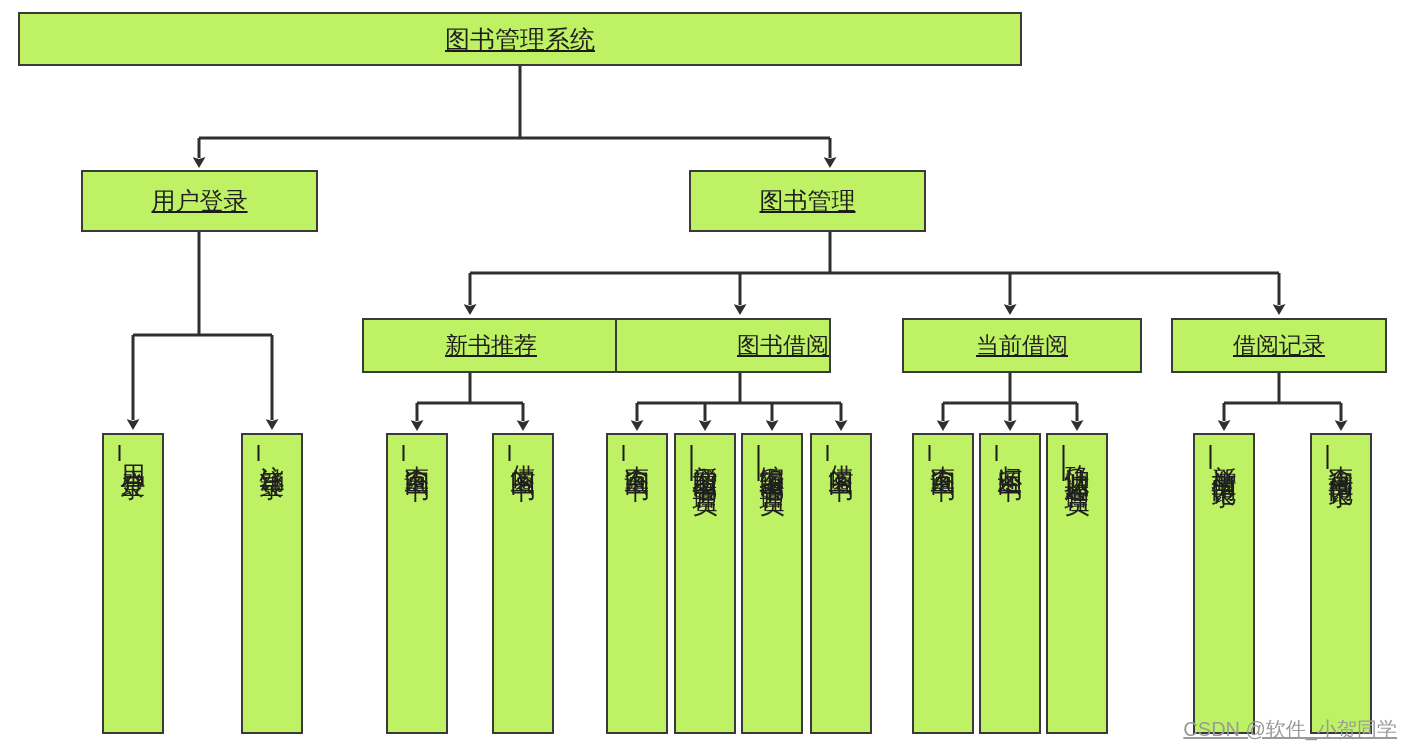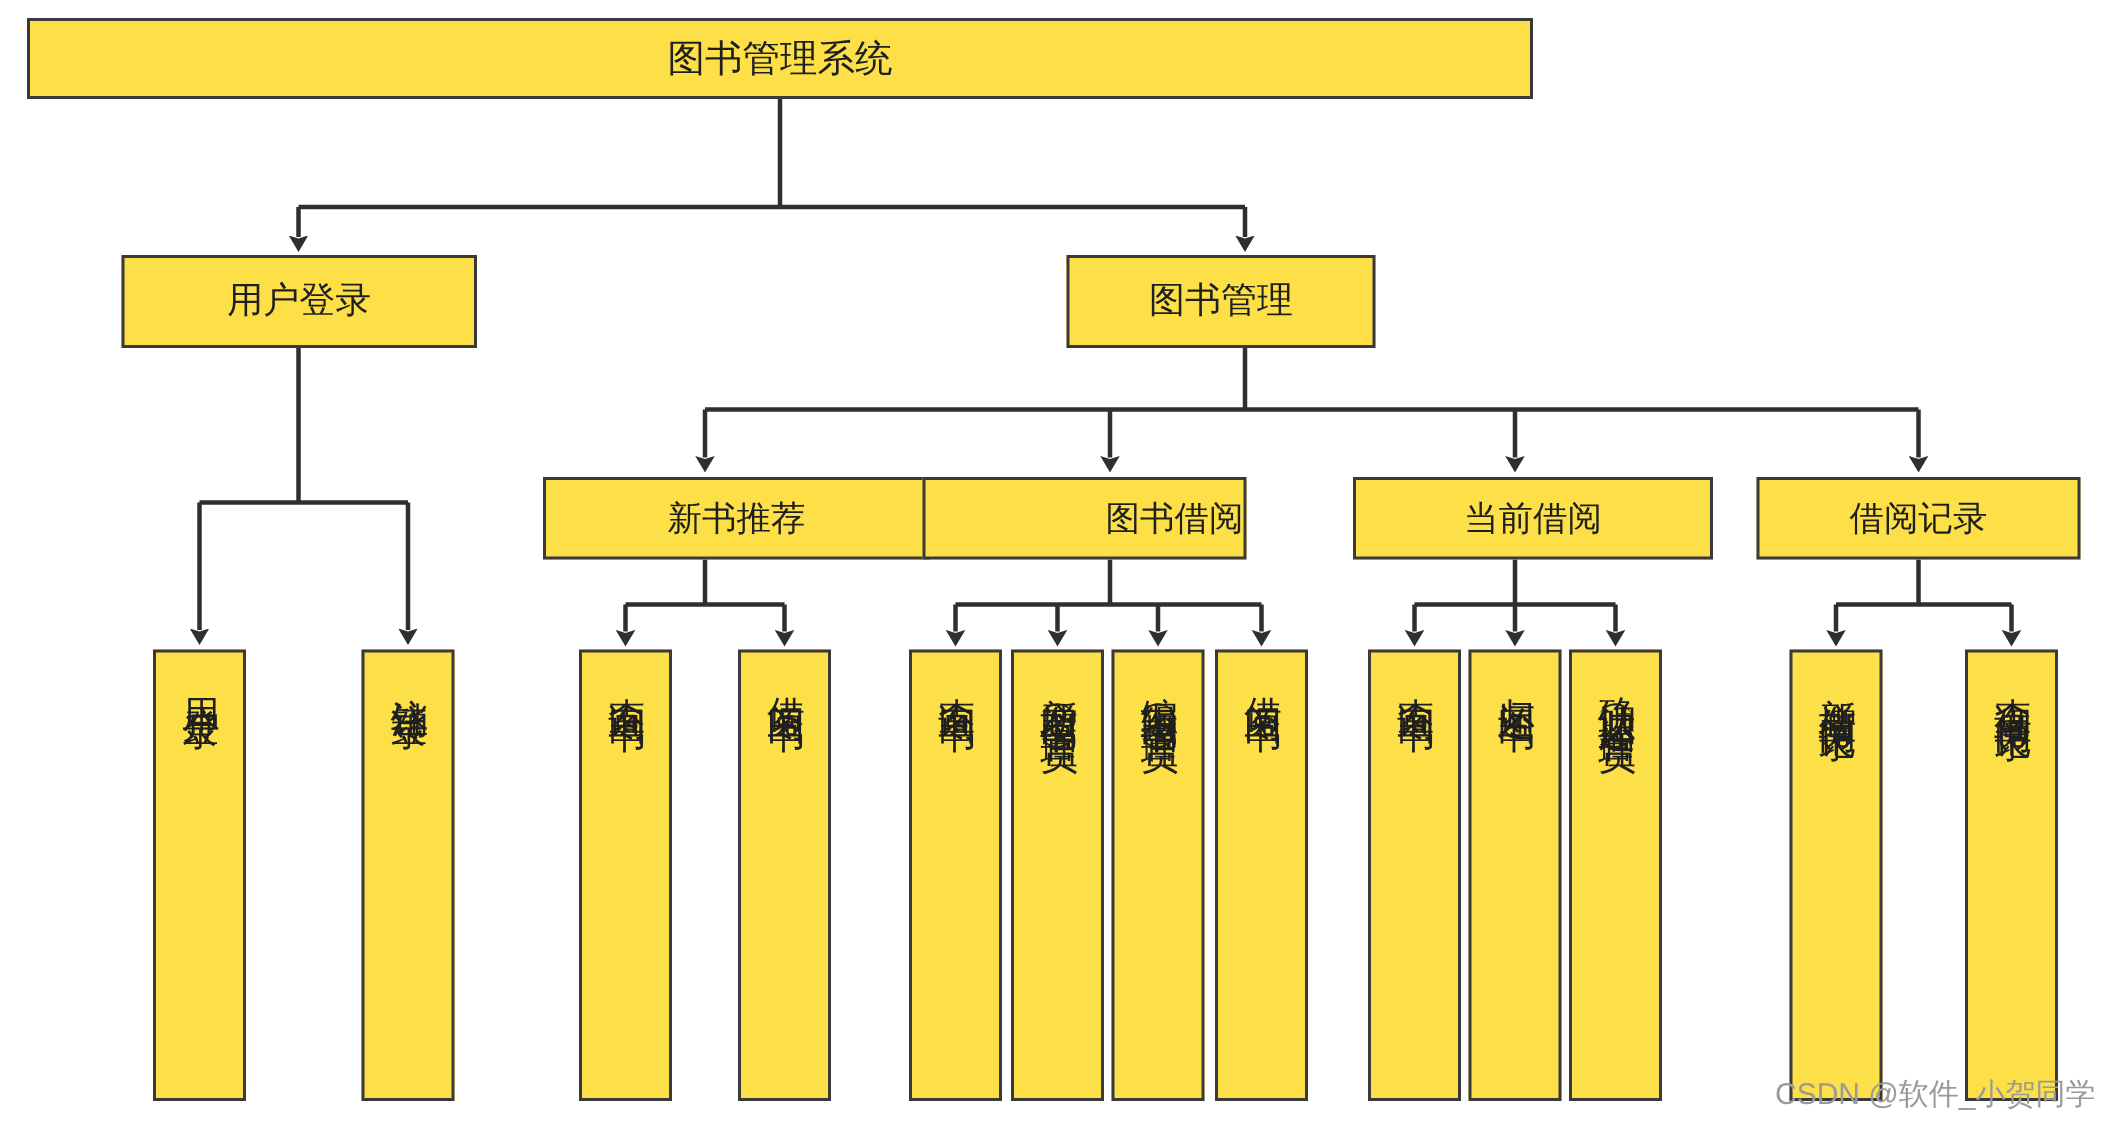--- a/index.html
+++ b/index.html
@@ -16,26 +16,27 @@
   }
   svg#wires{
     position:absolute;
     left:0; top:0;
     width:1405px; height:747px;
     pointer-events:none;
   }
   .node{
     position:absolute;
     box-sizing:border-box;
-    background:#fde047;
+    background:#bef264;
     border:2.5px solid #3a3a3a;
     display:flex;
     align-items:center;
     justify-content:center;
     z-index:2;
+    text-decoration:underline;
   }
   .node .lbl{
     color:#1f1f1f;
     line-height:1.16;
     text-align:center;
     white-space:nowrap;
   }
   .node.root .lbl{ font-size:25px; }
   .node.l2 .lbl{ font-size:24px; }
   .node.l3 .lbl{ font-size:23px; }
@@ -54,20 +55,21 @@
   }
   .watermark{
     position:absolute;
     right:8px;
     bottom:4px;
     font-size:20px;
     color:#9a9a9a;
     z-index:5;
     white-space:nowrap;
     font-family:"Liberation Sans","DejaVu Sans",sans-serif;
+    text-decoration:underline;
   }
 </style>
 </head>
 <body>
 
 <div id="canvas">
 
   <svg id="wires" viewBox="0 0 1405 747">
     <defs>
       <marker id="arw" markerWidth="11" markerHeight="13" refX="1" refY="6.5" orient="auto" markerUnits="userSpaceOnUse">
@@ -119,21 +121,21 @@
     </g>
   </svg>
 
   <div class="node root" style="left:18px; top:12px; width:1004px; height:54px;">
     <span class="lbl">图书管理系统</span>
   </div>
 
   <div class="node l2" style="left:81px; top:170px; width:237px; height:62px;">
     <span class="lbl">用户登录</span>
   </div>
-  <div class="node l2" style="left:711px; top:170px; width:206px; height:62px;">
+  <div class="node l2" style="left:689px; top:170px; width:237px; height:62px;">
     <span class="lbl">图书管理</span>
   </div>
 
   <div class="node l3" style="left:362px; top:318px; width:258px; height:55px;">
     <span class="lbl">新书推荐</span>
   </div>
   <div class="node l3" style="left:615px; top:318px; width:216px; height:55px;justify-content:flex-end;">
     <span class="lbl">图书借阅</span>
   </div>
   <div class="node l3" style="left:902px; top:318px; width:240px; height:55px;">

